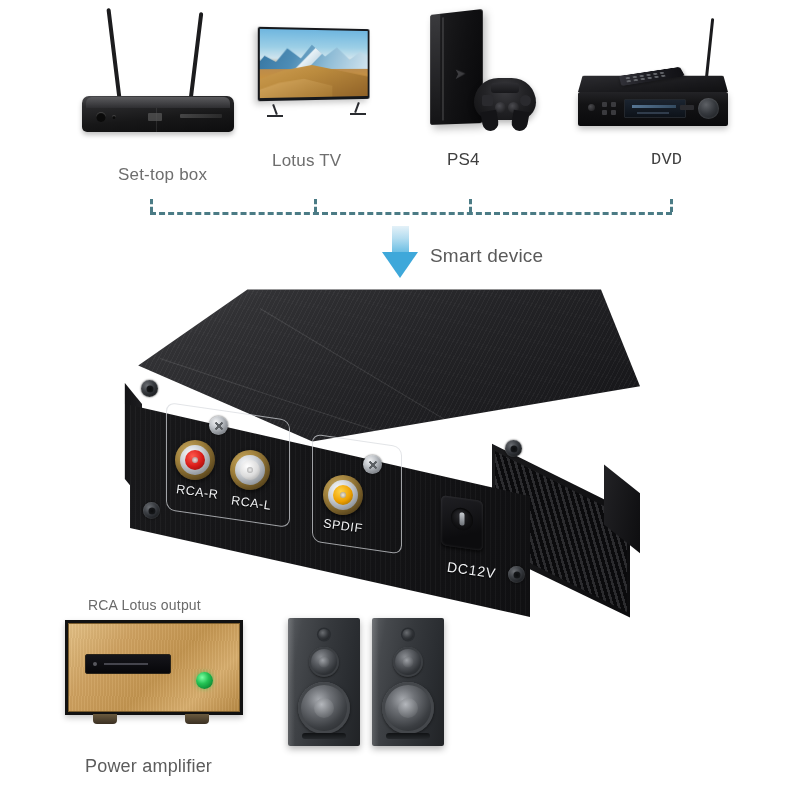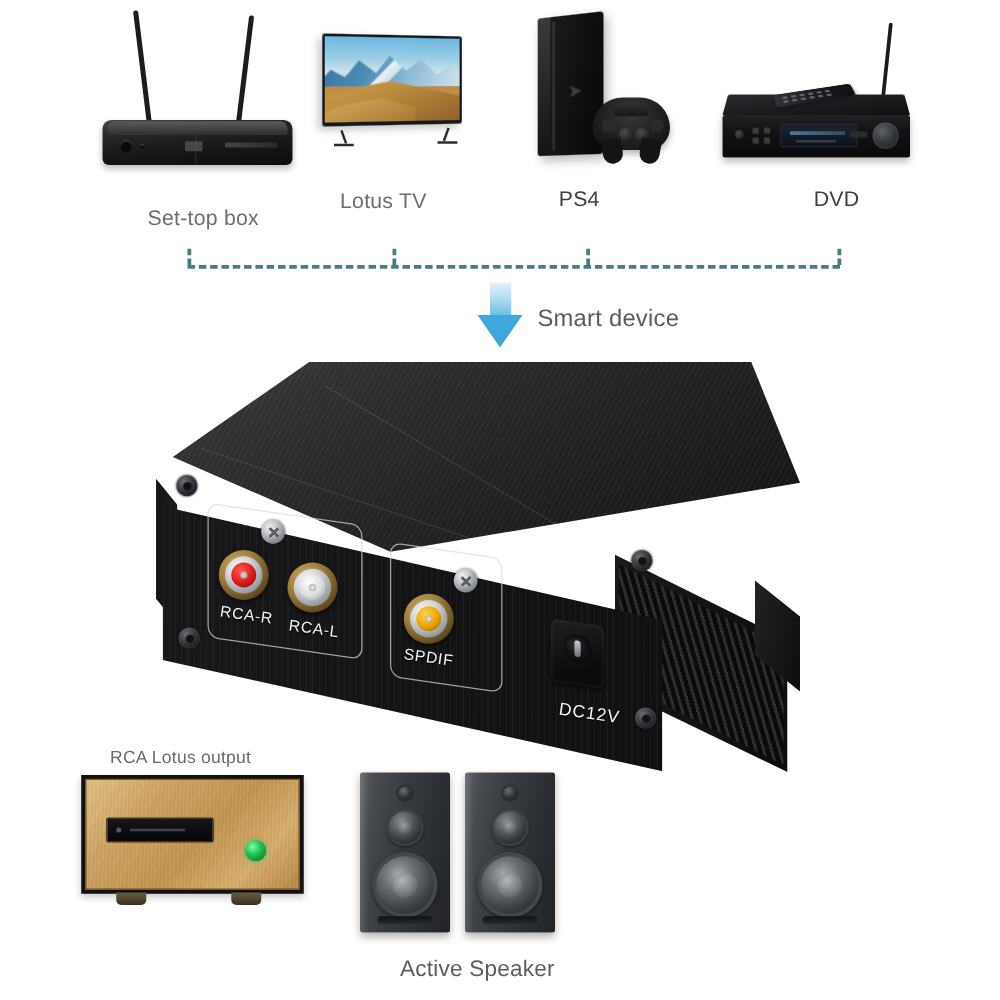--- a/index.html
+++ b/index.html
@@ -472,21 +472,21 @@
       <div class="rk" style="left:34px; top:4px;"></div>
       <div class="rk" style="left:41px; top:4px;"></div>
       <div class="rk" style="left:6px;  top:9px;"></div>
       <div class="rk" style="left:13px; top:9px;"></div>
       <div class="rk" style="left:20px; top:9px;"></div>
       <div class="rk" style="left:27px; top:9px;"></div>
       <div class="rk" style="left:34px; top:9px;"></div>
       <div class="rk" style="left:41px; top:9px;"></div>
     </div>
   </div>
-  <div class="lbl dark" style="left:651px; top:150px;">DVD</div>
+  <div class="lbl dark" style="left:651px; top:150px;font-family:Liberation Mono, monospace;">DVD</div>
 
   <div id="bracket">
     <div class="br-h" style="left:150px; top:212px; width:522px;"></div>
     <div class="br-t" style="left:150px; top:199px;"></div>
     <div class="br-t" style="left:314px; top:199px;"></div>
     <div class="br-t" style="left:469px; top:199px;"></div>
     <div class="br-t" style="left:670px; top:199px;"></div>
   </div>
 
   <div class="arrow-wrap" style="left:382px; top:226px; width:37px; height:53px;">
@@ -560,30 +560,30 @@
     <div class="amp-face">
       <div class="amp-disp">
         <div class="amp-disp-d"></div>
         <div class="amp-disp-t"></div>
       </div>
       <div class="amp-led"></div>
     </div>
     <div class="amp-foot" style="left:28px;"></div>
     <div class="amp-foot" style="left:120px;"></div>
   </div>
+  <div class="lbl" style="left:85px; top:756px; font-size:18px;">Power amplifier</div>
 
   <div class="device" style="left:288px; top:618px; width:160px; height:130px;">
     <div class="spk" style="left:0px;">
       <div class="tw"></div>
       <div class="mid"></div>
       <div class="wf"></div>
       <div class="port"></div>
     </div>
     <div class="spk" style="left:84px;">
       <div class="tw"></div>
       <div class="mid"></div>
       <div class="wf"></div>
       <div class="port"></div>
     </div>
   </div>
-  <div class="lbl" style="left:320px; top:765px; font-size:18px;">Active Speaker</div>
 
 </div>
 
 </body></html>

